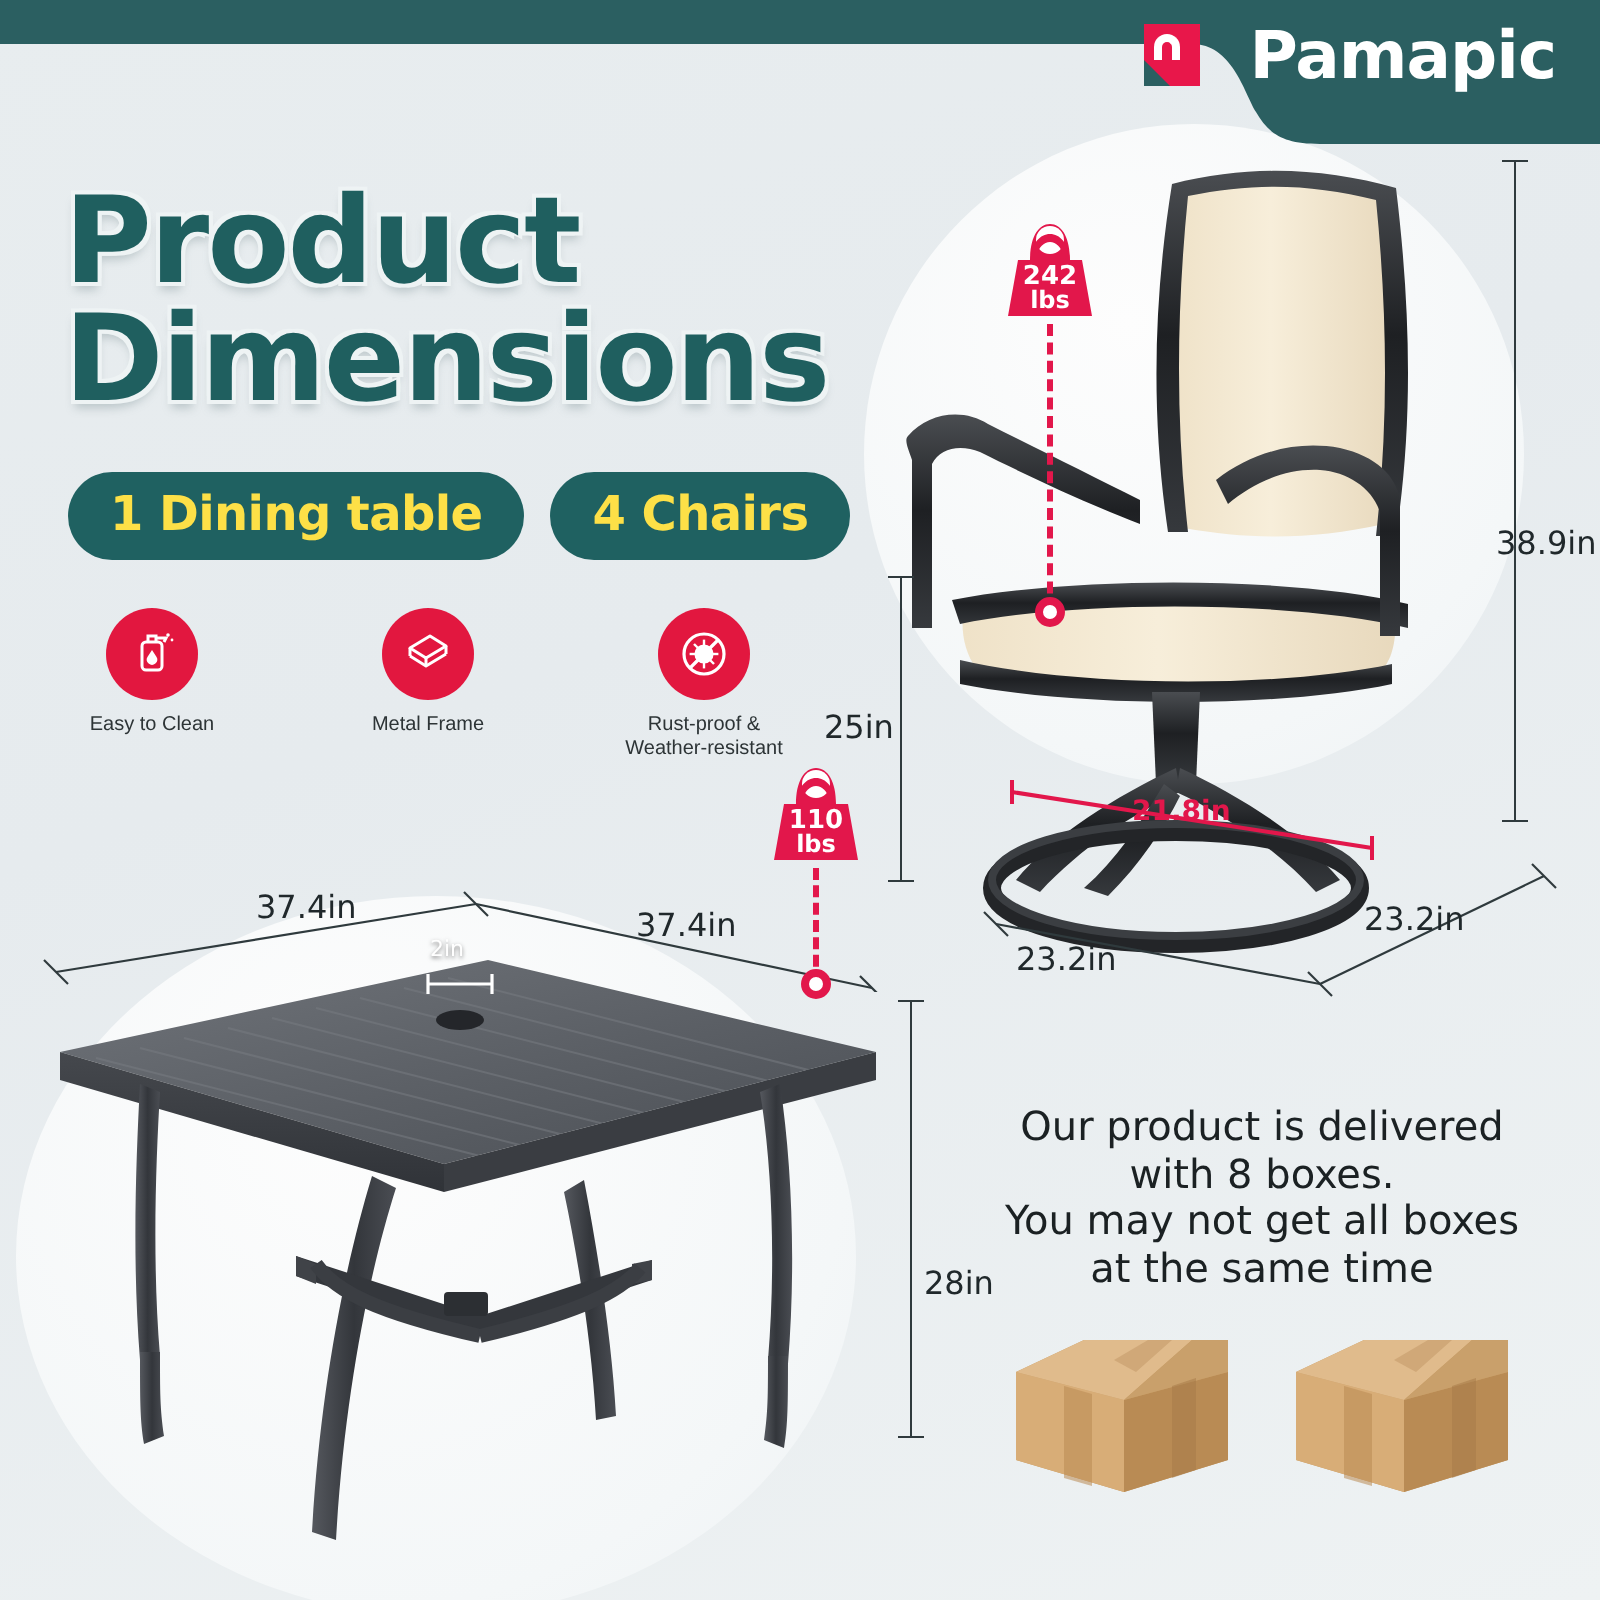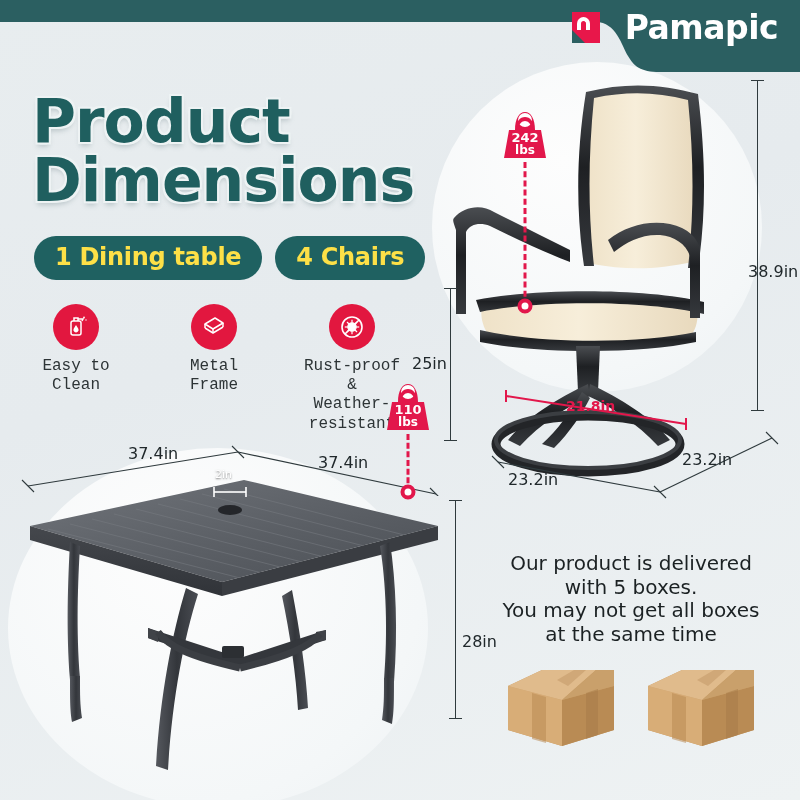--- a/index.html
+++ b/index.html
@@ -125,24 +125,24 @@
   .feature-icon {
     width: 46px; height: 46px;
     border-radius: 50%;
     background: #e2173f;
     margin: 0 auto 7px;
     display: flex;
     align-items: center;
     justify-content: center;
   }
   .feature-label {
-    font-size: 16px;
+    font-size: 10px;
     color: #2d3436;
     line-height: 1.2;
-    font-family: Liberation Mono, monospace;
+    font-family: Liberation Sans, sans-serif;
   }
 
   
   .weight-badge {
     position: absolute;
     z-index: 6;
     width: 46px;
   }
   .weight-badge .wt-svg { display: block; }
   .wt-dash {
@@ -473,21 +473,21 @@
       <path d="M14 19 C14 14 18 9 23 9 C28 9 32 14 32 19 L29 19 C29 16 26 13 23 13 C20 13 17 16 17 19 Z" fill="#e2174b"></path>
       <text x="23" y="34" text-anchor="middle" fill="#ffffff" font-family="DejaVu Sans, sans-serif" font-size="13" font-weight="bold">110</text>
       <text x="23" y="46" text-anchor="middle" fill="#ffffff" font-family="DejaVu Sans, sans-serif" font-size="12" font-weight="bold">lbs</text>
     </svg>
   </div>
   <div class="wt-dash" style="top:434px; left:408px; height:58px;"></div>
   <div class="wt-dot" style="top:492px; left:408px;"></div>
 
   <div class="boxes-block">
     <div class="boxes-sub">Our product is delivered</div>
-    <div class="boxes-sub">with 5 boxes.</div>
+    <div class="boxes-sub">with 8 boxes.</div>
     <div class="boxes-sub">You may not get all boxes</div>
     <div class="boxes-sub">at the same time</div>
 
     <div class="boxes-art">
       <svg width="118" height="96" viewBox="0 0 118 96">
         <path d="M6 30 L40 14 L112 14 L112 74 L60 90 L6 74 Z" fill="#c79a62"></path>
         <path d="M6 30 L60 44 L60 90 L6 74 Z" fill="#d8ad77"></path>
         <path d="M60 44 L112 30 L112 74 L60 90 Z" fill="#b98b54"></path>
         <path d="M6 30 L40 14 L94 14 L60 44 Z" fill="#e0bb8c"></path>
         <path d="M60 44 L94 14 L112 14 L112 30 Z" fill="#c9a06b"></path>

